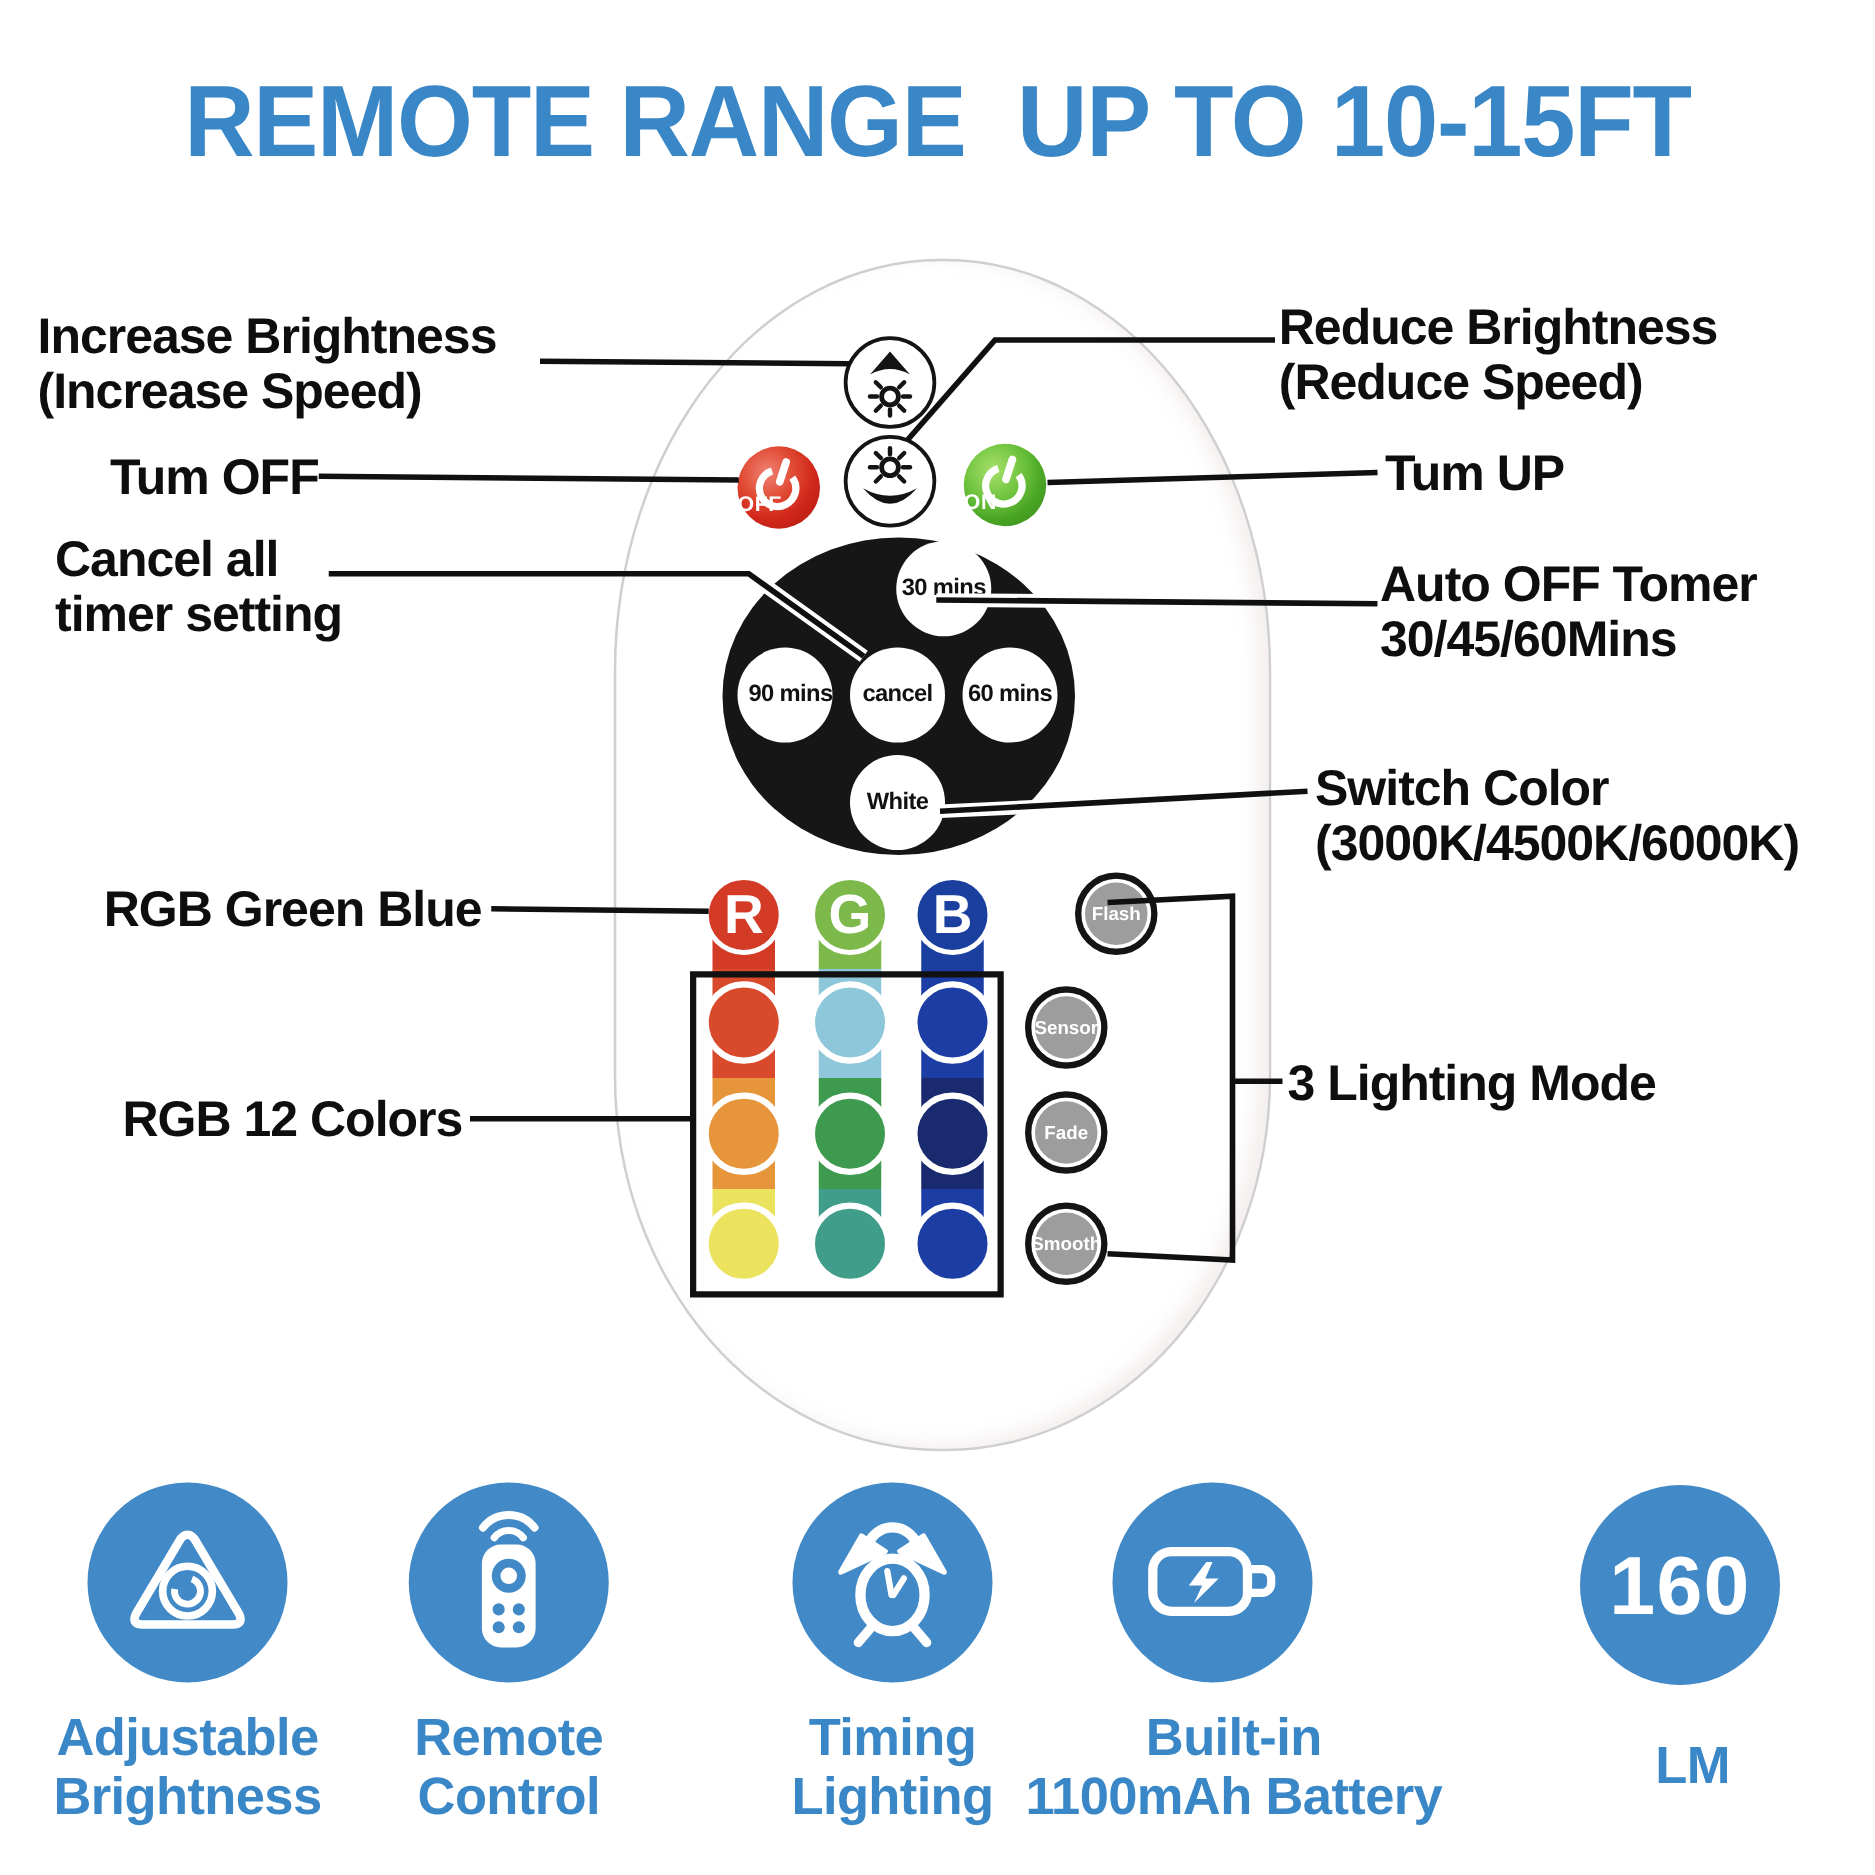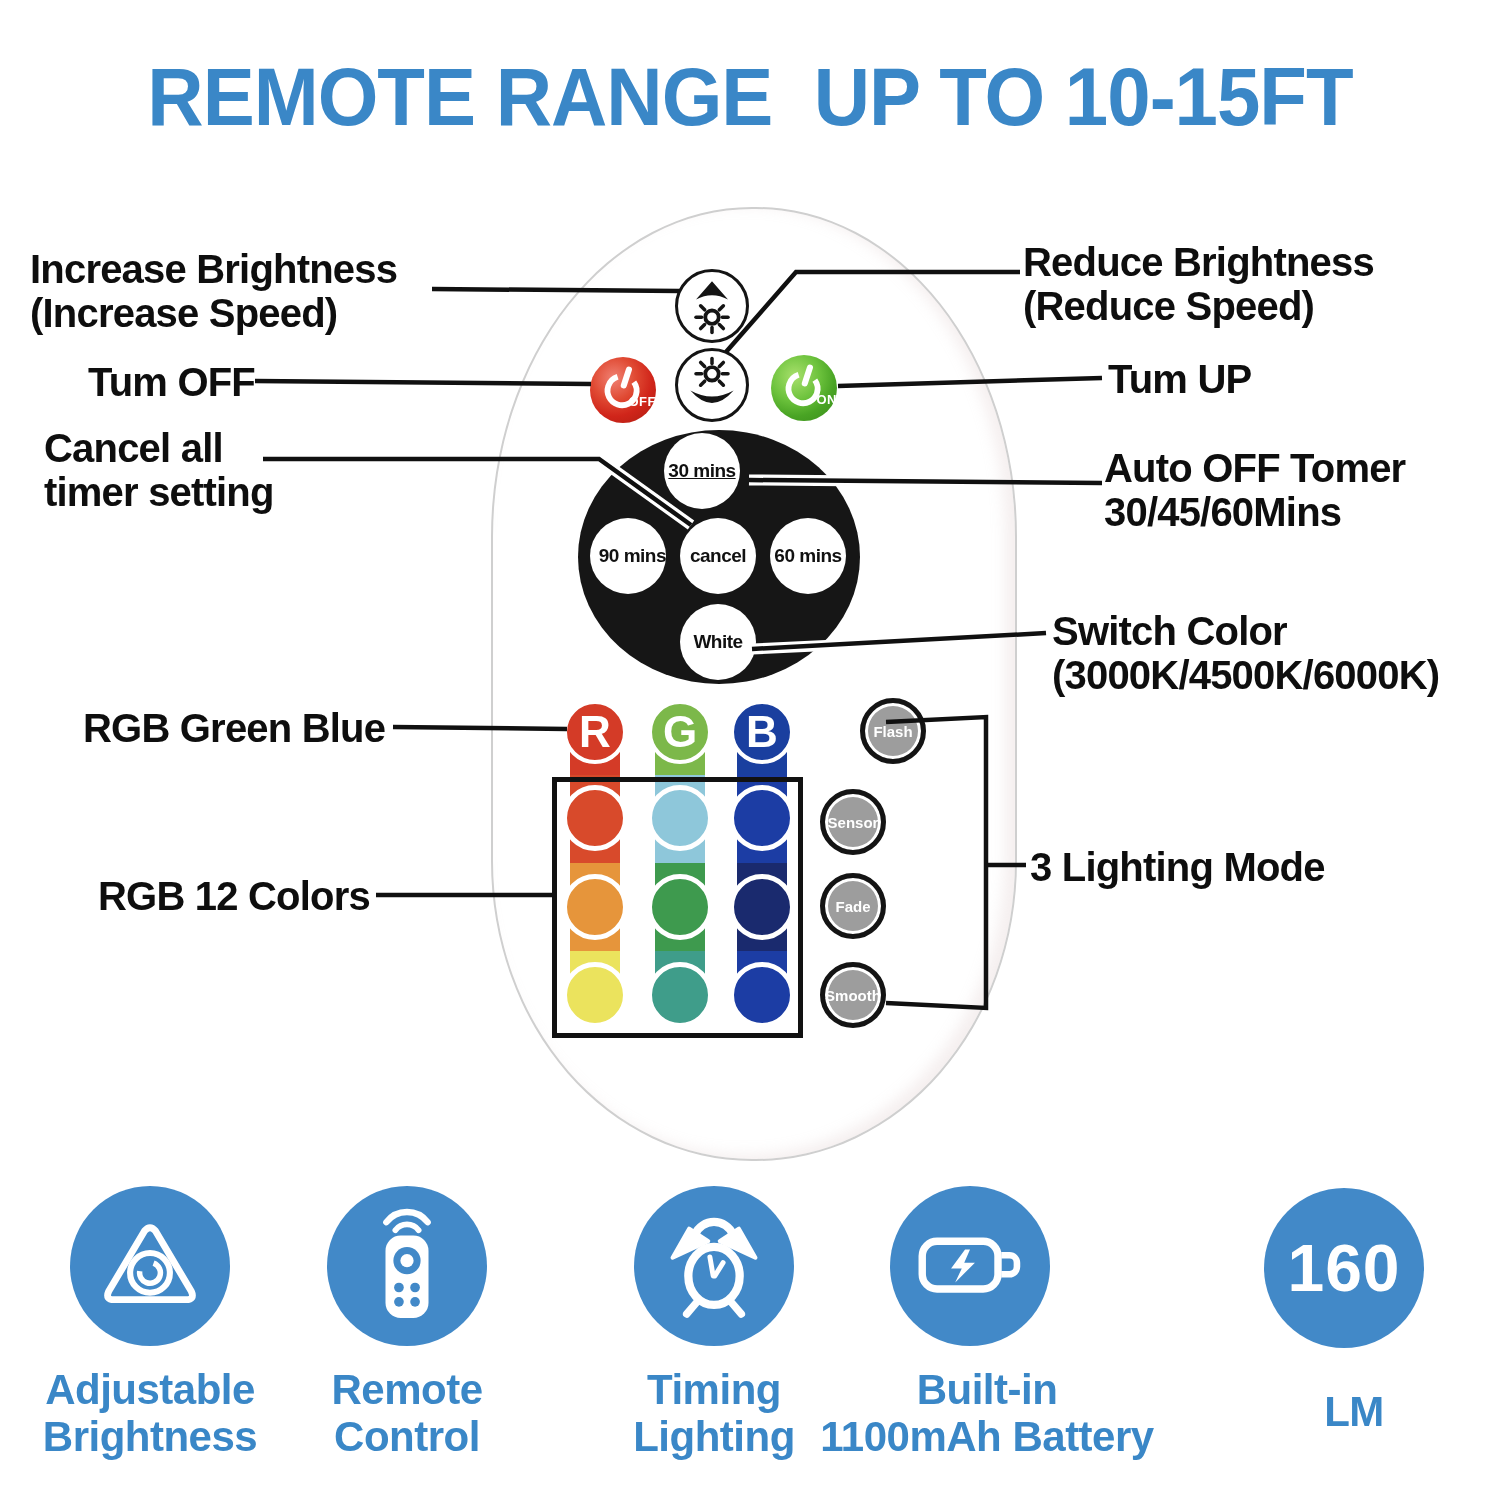--- a/index.html
+++ b/index.html
@@ -16,22 +16,22 @@
           border-radius:261px 261px 261px 261px / 330px 330px 300px 300px;
           box-shadow:inset -10px -4px 14px rgba(215,190,190,.25);}
   
   .btn{position:absolute;border-radius:50%;box-sizing:border-box;
        display:flex;align-items:center;justify-content:center;}
   .bright{width:74px;height:74px;background:#fff;border:3.5px solid #141414;}
   .pwr{width:66px;height:66px;}
   .pwr-off{background:radial-gradient(circle at 36% 32%, #f08274 0%, #e04a33 35%, #d0251a 62%, #aa1c10 100%);}
   .pwr-on{background:radial-gradient(circle at 36% 32%, #a8e06c 0%, #6cc23c 40%, #49a424 65%, #38891a 100%);}
   .pwr svg{position:absolute;left:8%;top:6%;width:84%;height:84%;transform:rotate(18deg);}
-  .pwr .pwr-txt{position:absolute;left:0;top:56%;width:100%;text-align:right;
-        color:#fff;font-weight:700;font-size:13px;letter-spacing:.5px;}
+  .pwr .pwr-txt{position:absolute;left:0;top:56%;width:100%;text-align:left;
+        color:#fff;font-weight:700;font-size:17px;letter-spacing:.5px;}
   
   .timerpad{position:absolute;left:578px;top:430px;width:282px;height:254px;
             background:#161616;border-radius:50%;}
   .tbtn{width:76px;height:76px;background:#fff;color:#111;font-weight:700;font-size:19px;
         letter-spacing:-0.5px;}
   
   .hdr{width:64px;height:64px;border:4px solid #fff;color:#fff;font-weight:700;font-size:44px;
        line-height:1;}
   .swatch{width:66px;height:66px;border:5px solid #fff;border-radius:50%;box-sizing:border-box;}
   .bar{position:absolute;width:50px;}
@@ -102,21 +102,21 @@
 
   <div class="btn pwr pwr-on" style="left:771px;top:355px;">
     <svg viewBox="0 0 40 40">
       <circle cx="20" cy="21.5" r="10.5" fill="none" stroke="#fff" stroke-width="4.2" pathLength="100" stroke-dasharray="80 20" stroke-dashoffset="15"></circle>
       <line x1="20" y1="5.5" x2="20" y2="17.5" stroke="#fff" stroke-width="4.4" stroke-linecap="round"></line>
     </svg>
     <span class="pwr-txt">ON</span>
   </div>
 
   <div class="timerpad"></div>
-  <div class="btn tbtn" style="left:664px;top:433px;text-decoration:underline;">
+  <div class="btn tbtn" style="left:717px;top:433px;">
       <span>30 mins</span>
     </div>
   <div class="btn tbtn" style="left:590px;top:518px;justify-content:flex-end;">
       <span>90 mins</span>
     </div>
   <div class="btn tbtn" style="left:680px;top:518px;">
       <span>cancel</span>
     </div>
   <div class="btn tbtn" style="left:770px;top:518px;">
       <span>60 mins</span>

